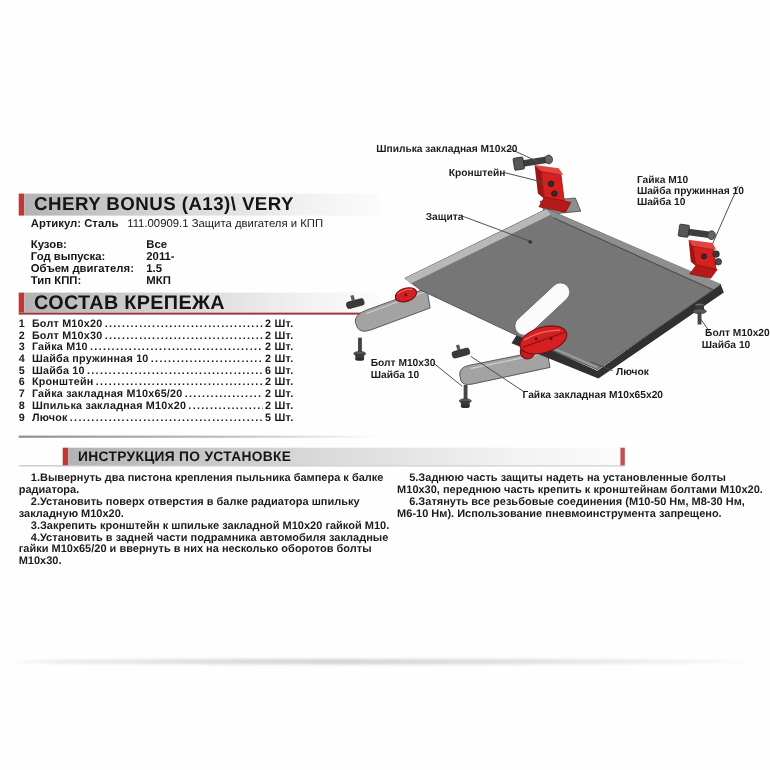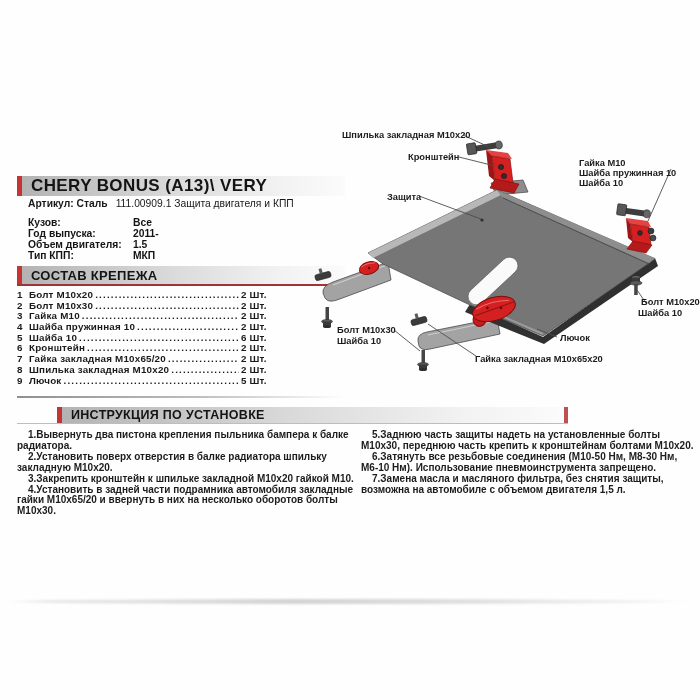--- a/index.html
+++ b/index.html
@@ -8,21 +8,21 @@
 
   
   .hdr{position:absolute;left:17px;display:flex;align-items:center;}
   .hdr .redcap{width:5px;align-self:stretch;background:#c43535;}
   .hdr .bartext{flex:1;align-self:stretch;display:flex;align-items:center;
     background:linear-gradient(90deg,#b3b3b3 0%,#d9d9d9 45%,#f2f2f2 80%,#fbfbfb 100%);
     padding-left:9px;font-weight:700;color:#141414;}
   .hdr-title{top:176px;width:328px;height:20px;}
   .hdr-title .bartext{font-size:17px;letter-spacing:.4px;}
   .hdr-sostav{top:266px;width:328px;height:18px;border-bottom:2px solid #a03434;}
-  .hdr-sostav .bartext{font-size:13px;letter-spacing:.3px;}
+  .hdr-sostav .bartext{font-size:18px;letter-spacing:.3px;}
   .hdr-instr{top:407px;width:511px;height:16px;border-bottom:1px solid #bdbdbd;padding-left:40px;}
   .hdr-instr .bartext{font-size:12.5px;letter-spacing:.3px;}
   .hdr-instr .redcap-r{width:4px;align-self:stretch;background:#c05050;}
 
   .article{position:absolute;left:28px;top:198px;font-size:10.3px;color:#191919;}
   .article b{font-weight:700;}
   .article .val{font-weight:400;margin-left:8px;}
 
   .specs{position:absolute;left:28px;top:217px;font-size:10.3px;color:#141414;}
   .spec-row{display:flex;height:11px;line-height:11px;}
@@ -157,21 +157,20 @@
   </div>
   <div class="instr-col instr-left">
     <p>1.Вывернуть два пистона крепления пыльника бампера к балке радиатора.</p>
     <p>2.Установить поверх отверстия в балке радиатора шпильку закладную М10х20.</p>
     <p>3.Закрепить кронштейн к шпильке закладной М10х20 гайкой М10.</p>
     <p>4.Установить в задней части подрамника автомобиля закладные гайки М10х65/20 и ввернуть в них на несколько оборотов болты М10х30.</p>
   </div>
   <div class="instr-col instr-right">
     <p>5.Заднюю часть защиты надеть на установленные болты М10х30, переднюю часть крепить к кронштейнам болтами М10х20.</p>
     <p>6.Затянуть все резьбовые соединения (М10-50 Нм, М8-30 Нм, М6-10 Нм). Использование пневмоинструмента запрещено.</p>
-    <p>7.Замена масла и масляного фильтра, без снятия защиты, возможна на автомобиле с объемом двигателя 1,5 л.</p>
   </div>
 
   <svg class="diagram" viewBox="310 112 390 292">
 
     <g>
       <path d="M 388,262 L 333,282 Q 322,286 323,293 L 325,298 Q 328,303 337,300 L 391,280 Z" fill="#a3a3a3" stroke="#4a4a4a" stroke-width="0.8"></path>
       <path d="M 387,265 L 333,285" stroke="#cdcdcd" stroke-width="1.2" fill="none"></path>
     </g>
     <g>
       <path d="M 497,318 L 427,332 Q 417,334 418,341 L 419,346 Q 421,351 430,349 L 500,334 Z" fill="#a3a3a3" stroke="#4a4a4a" stroke-width="0.8"></path>

